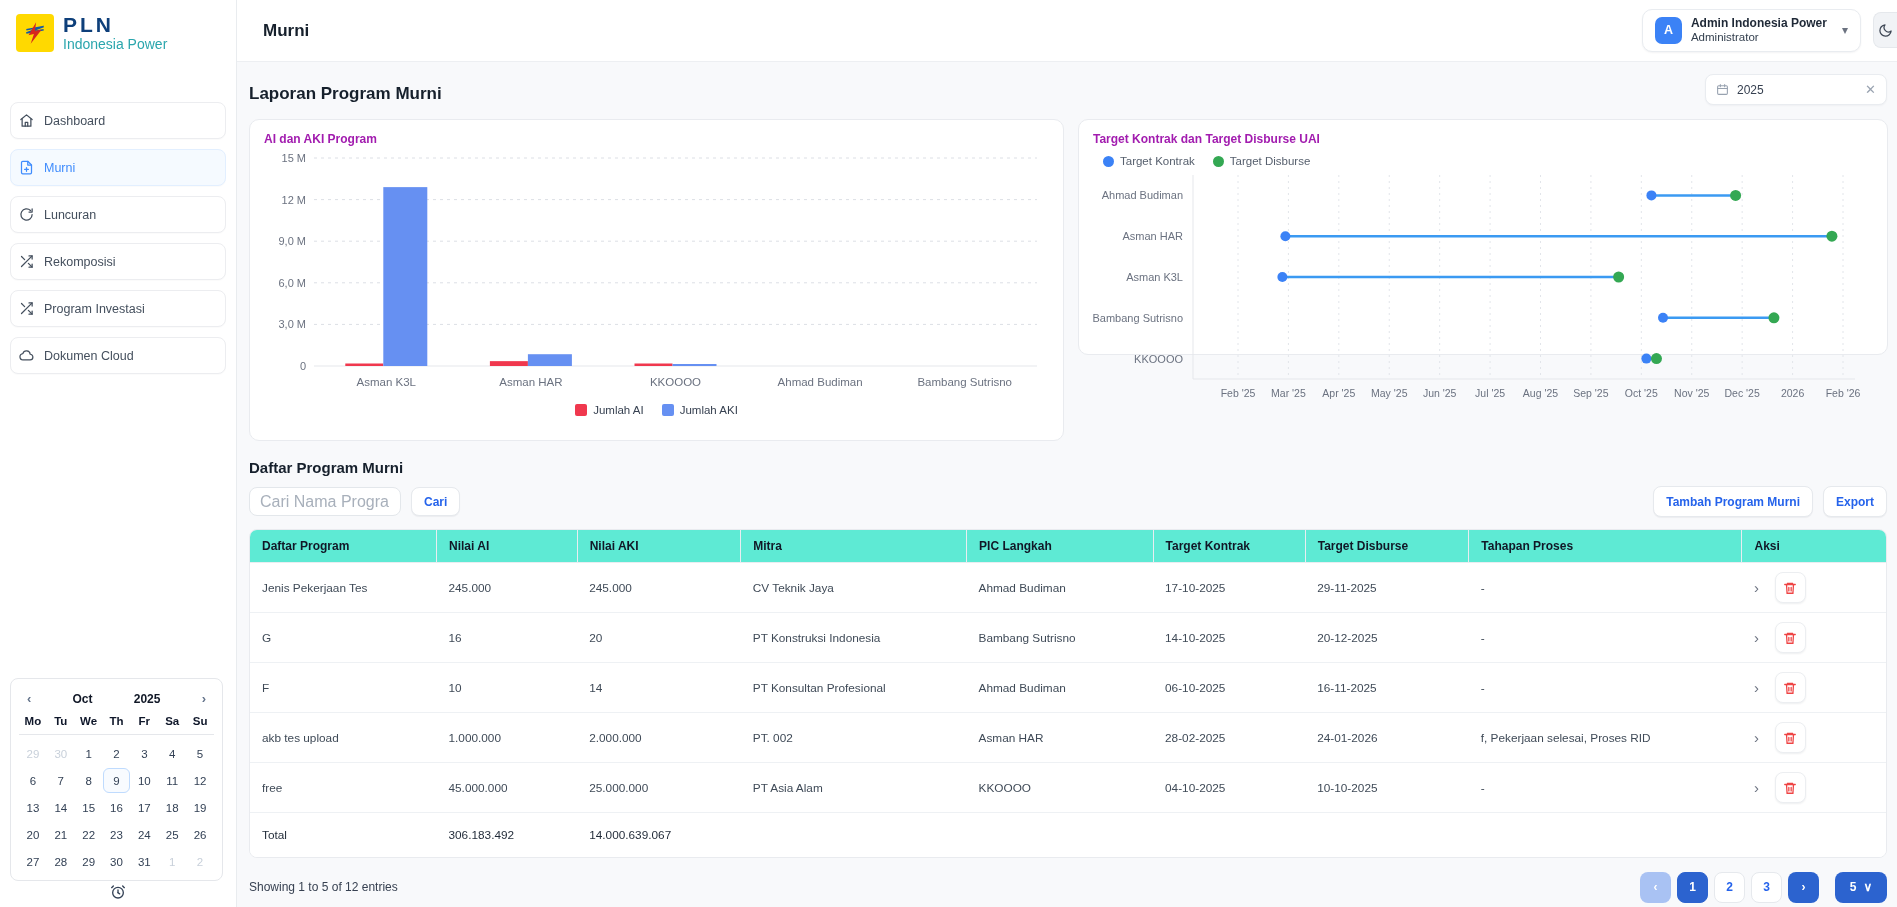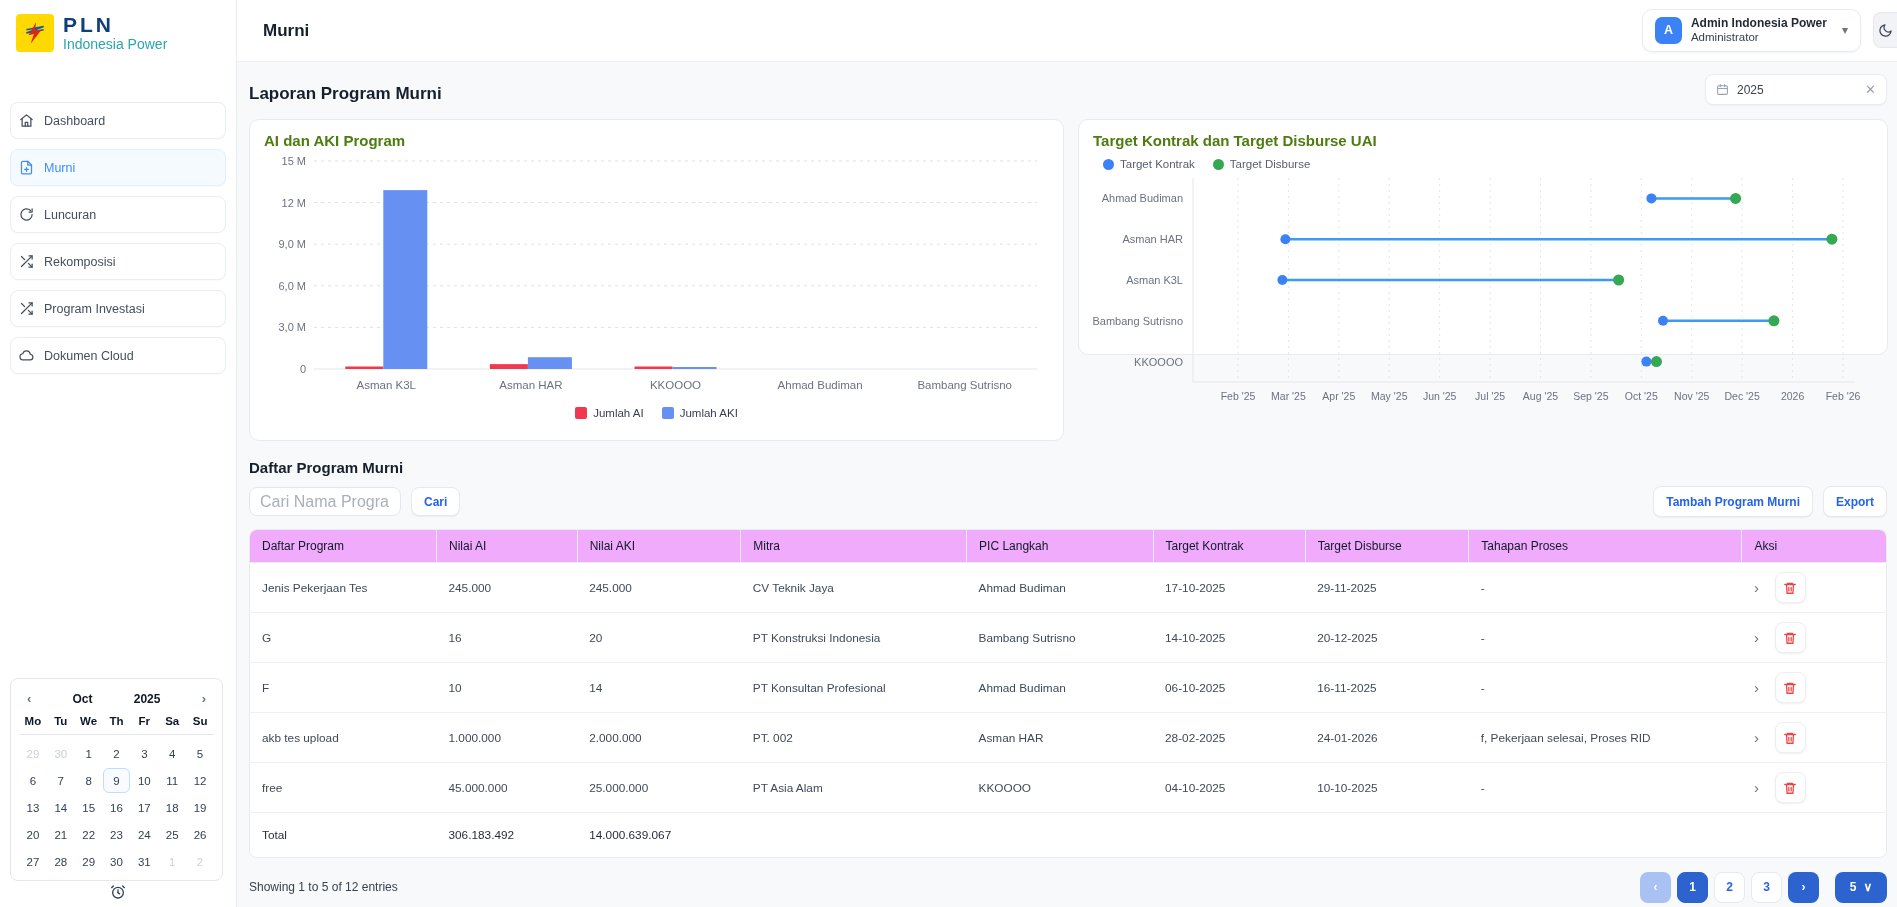--- a/index.html
+++ b/index.html
@@ -46,40 +46,40 @@
   .page-head { display:flex; align-items:flex-start; justify-content:space-between; }
   .page-title { font-size:17px; font-weight:700; color:#16202c; margin-top:10px; }
   .year-chip { width:182px; height:31px; background:#fff; border:1px solid #e9ecf0; border-radius:8px; display:flex; align-items:center;
                padding:0 10px; gap:8px; font-size:12px; color:#374151; box-shadow:0 1px 2px rgba(16,24,40,.04); cursor:pointer; }
   .year-clear { margin-left:auto; color:#98a2b0; font-size:13px; cursor:pointer; }
 
   .cards { display:flex; gap:14px; margin-top:14px; }
   .card { background:#fff; border:1px solid #e9ebef; border-radius:10px; padding:12px 14px; }
   .card1 { width:815px; height:322px; }
   .card2 { flex:1; height:236px; }
-  .card-title { font-size:15px; font-weight:700; color:#4d7c0f; }
+  .card-title { font-size:12px; font-weight:700; color:#a21caf; }
   .legend1 { display:flex; justify-content:center; gap:18px; margin-top:2px; font-size:11.5px; color:#374151; align-items:center; }
   .legend-swatch { width:12px; height:12px; border-radius:2px; display:inline-block; margin-right:6px; vertical-align:-2px; }
   .legend2 { display:flex; gap:18px; margin:9px 0 0 10px; font-size:11.5px; color:#57606e; align-items:center; }
   .legend-dot { width:11px; height:11px; border-radius:50%; display:inline-block; margin-right:6px; }
   .leg-item { display:flex; align-items:center; }
 
   .section-title { font-size:15px; font-weight:700; color:#16202c; margin-top:18px; }
   .toolbar { display:flex; align-items:center; justify-content:space-between; margin-top:10px; }
   .toolbar-left { display:flex; align-items:center; gap:10px; }
   .toolbar-right { display:flex; align-items:center; gap:10px; }
   .search-input { width:152px; height:29px; border:1px solid #e3e7eb; border-radius:8px; padding:0 10px; font-size:16px; color:#374151; outline:none; font-family:"Liberation Sans",sans-serif; }
   .search-input::placeholder { color:#a8b0bb; }
   .btn-light { height:29px; padding:0 12px; background:#fff; border:1px solid #e6e9ed; border-radius:8px; color:#2563eb; font-size:12px; font-weight:600;
                cursor:pointer; box-shadow:0 1px 1px rgba(16,24,40,.05); font-family:"Liberation Sans",sans-serif; }
   .btn-tall { height:31px; }
 
   .table-wrap { margin-top:12px; border:1px solid #e9ebef; border-radius:8px; overflow:hidden; background:#fff; }
   table { width:100%; border-collapse:collapse; }
-  thead th { background:#f0abfc; text-align:left; font-weight:400; color:#111827; padding:9px 12px; font-size:12px;
+  thead th { background:#5eead4; text-align:left; font-weight:700; color:#111827; padding:9px 12px; font-size:12px;
              border-right:1px solid #e9edf1; border-bottom:1px solid #e9edf1; }
   thead th:last-child { border-right:none; }
   tbody td { padding:0 12px; height:50px; color:#3f4a57; font-size:11.8px; border-bottom:1px solid #eef1f4; background:#fff; }
   tr.total-row td { height:44px; color:#1f2937; border-bottom:none; }
   .aksi-cell { display:flex; align-items:center; gap:16px; }
   .row-chevron { color:#6b7280; font-size:15px; cursor:pointer; }
   .trash-btn { width:31px; height:31px; background:#fff; border:1px solid #eceef1; border-radius:8px; box-shadow:0 1px 2px rgba(16,24,40,.07);
                display:flex; align-items:center; justify-content:center; cursor:pointer; }
 
   .table-foot { display:flex; align-items:center; justify-content:space-between; margin-top:14px; }

